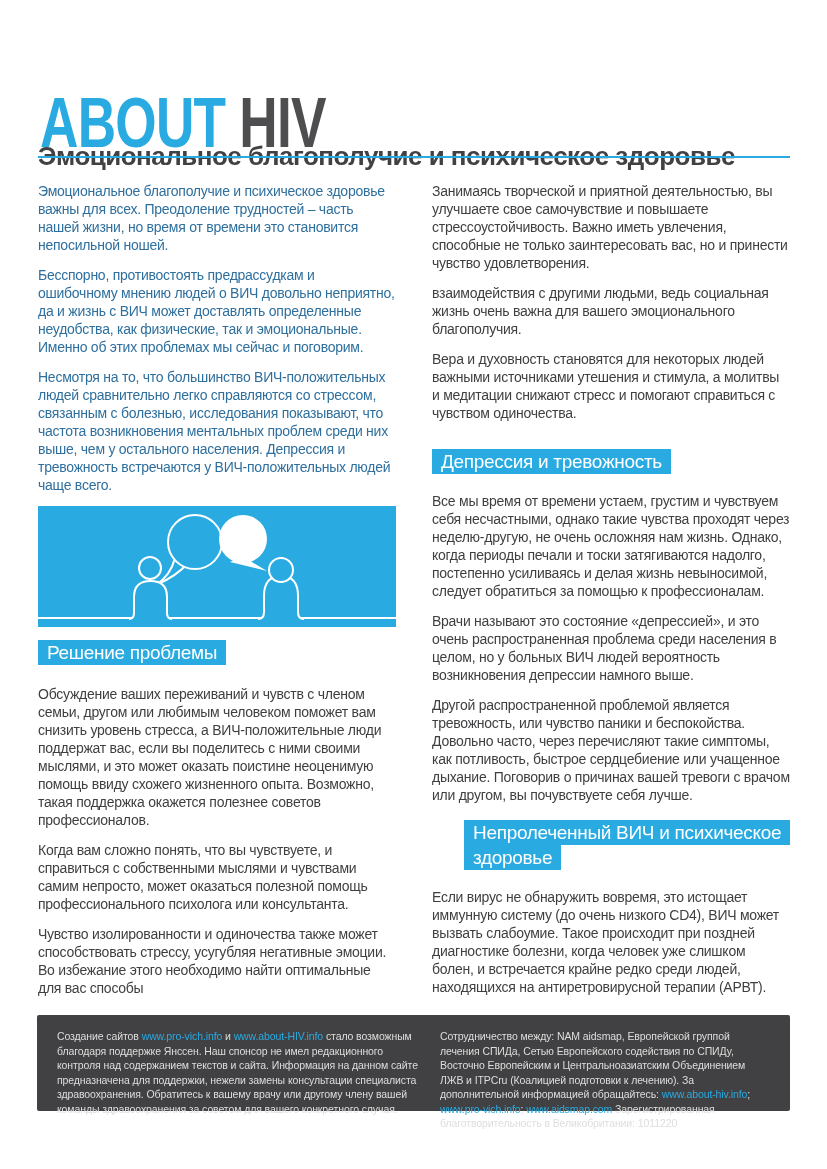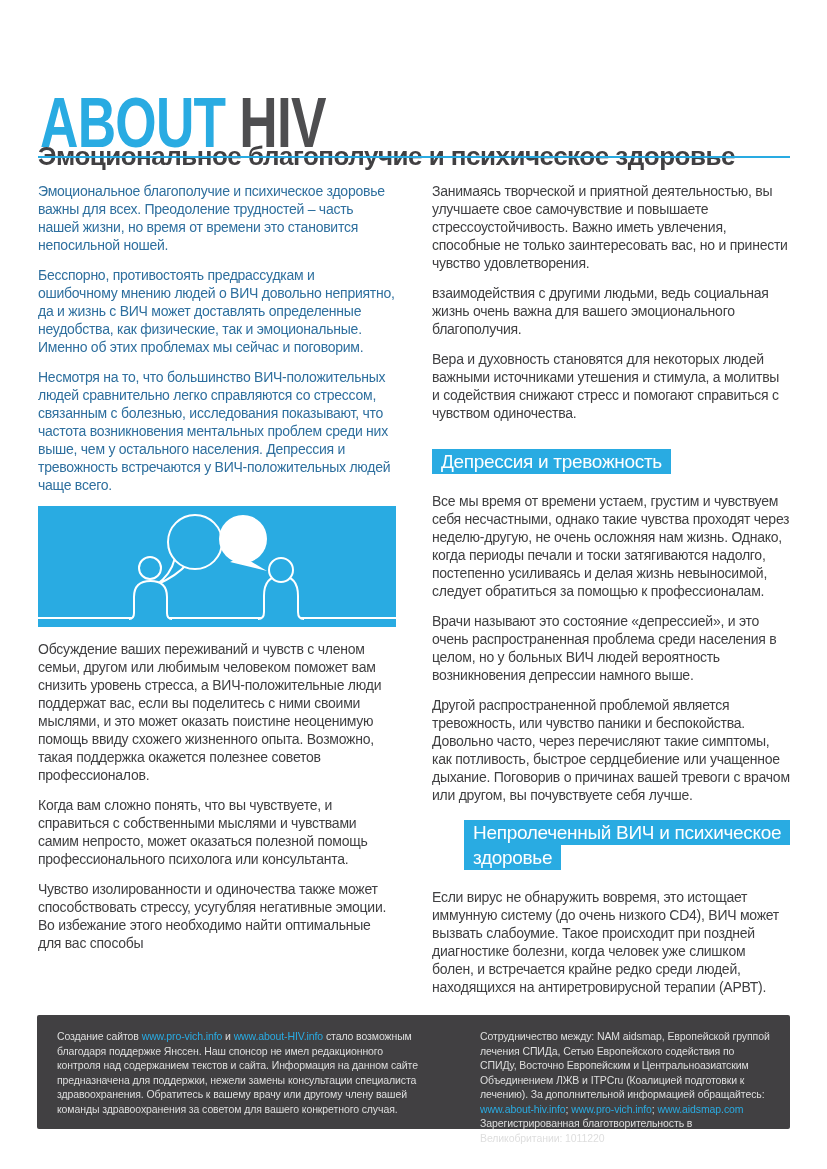--- a/index.html
+++ b/index.html
@@ -71,25 +71,25 @@
     width:358px;height:121px;background:var(--accent);
     margin:1px 0 13px 0;position:relative;
   }
   .illustration svg{display:block;width:358px;height:121px;}
   .accent-fill{fill:var(--accent);}
 
   .left-heading-wrap{margin:0 0 20px 0;}
 
   
   .footer{
-    position:absolute;left:37px;top:1015px;width:753px;height:114px;
+    position:absolute;left:37px;top:1015px;width:753px;height:96px;
     background:var(--footer-bg);border-radius:2px;
     display:flex;padding:14px 20px 0 20px;
     color:var(--footer-text);
-    font-size:10.5px;line-height:14.5px;letter-spacing:-0.1px;gap:40px;
+    font-size:10.5px;line-height:14.5px;letter-spacing:-0.1px;
   }
   .footer .f-left{width:362px;margin-right:21px;}
   .footer .f-right{flex:1;}
   .footer .link{color:var(--accent);}
 </style>
 </head>
 <body>
 
 <div class="page">
 
@@ -125,30 +125,33 @@
             <circle class="accent-fill" cx="112" cy="62" r="11" stroke="#ffffff" stroke-width="2"></circle>
           </g>
 
           <g>
             <path class="accent-fill" d="M220 113 Q226 113 226 106 L226 90 Q226 70 243 70 Q260 70 260 90 L260 106 Q260 113 266 113" stroke="#ffffff" stroke-width="2"></path>
             <circle class="accent-fill" cx="243" cy="64" r="12" stroke="#ffffff" stroke-width="2"></circle>
           </g>
         </svg>
       </div>
 
+      <div class="heading-wrap left-heading-wrap">
+        <span class="section-heading">Решение проблемы</span>
+      </div>
 
       <p>Обсуждение ваших переживаний и чувств с членом семьи, другом или любимым человеком поможет вам снизить уровень стресса, а ВИЧ-положительные люди поддержат вас, если вы поделитесь с ними своими мыслями, и это может оказать поистине неоценимую помощь ввиду схожего жизненного опыта. Возможно, такая поддержка окажется полезнее советов профессионалов.</p>
       <p>Когда вам сложно понять, что вы чувствуете, и справиться с собственными мыслями и чувствами самим непросто, может оказаться полезной помощь профессионального психолога или консультанта.</p>
       <p>Чувство изолированности и одиночества также может способствовать стрессу, усугубляя негативные эмоции. Во избежание этого необходимо найти оптимальные для вас способы</p>
     </div>
 
     <div class="col right">
       <p>Занимаясь творческой и приятной деятельностью, вы улучшаете свое самочувствие и повышаете стрессоустойчивость. Важно иметь увлечения, способные не только заинтересовать вас, но и принести чувство удовлетворения.</p>
       <p>взаимодействия с другими людьми, ведь социальная жизнь очень важна для вашего эмоционального благополучия.</p>
-      <p>Вера и духовность становятся для некоторых людей важными источниками утешения и стимула, а  молитвы и содействия снижают стресс и помогают справиться с чувством одиночества.</p>
+      <p>Вера и духовность становятся для некоторых людей важными источниками утешения и стимула, а  молитвы и медитации снижают стресс и помогают справиться с чувством одиночества.</p>
 
       <div class="heading-wrap">
         <span class="section-heading">Депрессия и тревожность</span>
       </div>
 
       <p>Все мы время от времени устаем, грустим и чувствуем себя несчастными, однако такие чувства проходят через неделю-другую, не очень осложняя нам жизнь. Однако, когда периоды печали и тоски затягиваются надолго, постепенно усиливаясь и делая жизнь невыносимой, следует обратиться за помощью к профессионалам.</p>
       <p>Врачи называют это состояние «депрессией», и это очень распространенная проблема среди населения в целом, но у больных ВИЧ людей вероятность возникновения депрессии намного выше.</p>
       <p>Другой распространенной проблемой является тревожность, или чувство паники и беспокойства. Довольно часто, через перечисляют такие симптомы, как потливость, быстрое сердцебиение или учащенное дыхание. Поговорив о причинах вашей тревоги с врачом или другом, вы почувствуете себя лучше.</p>
 
       <div class="heading2-wrap">

